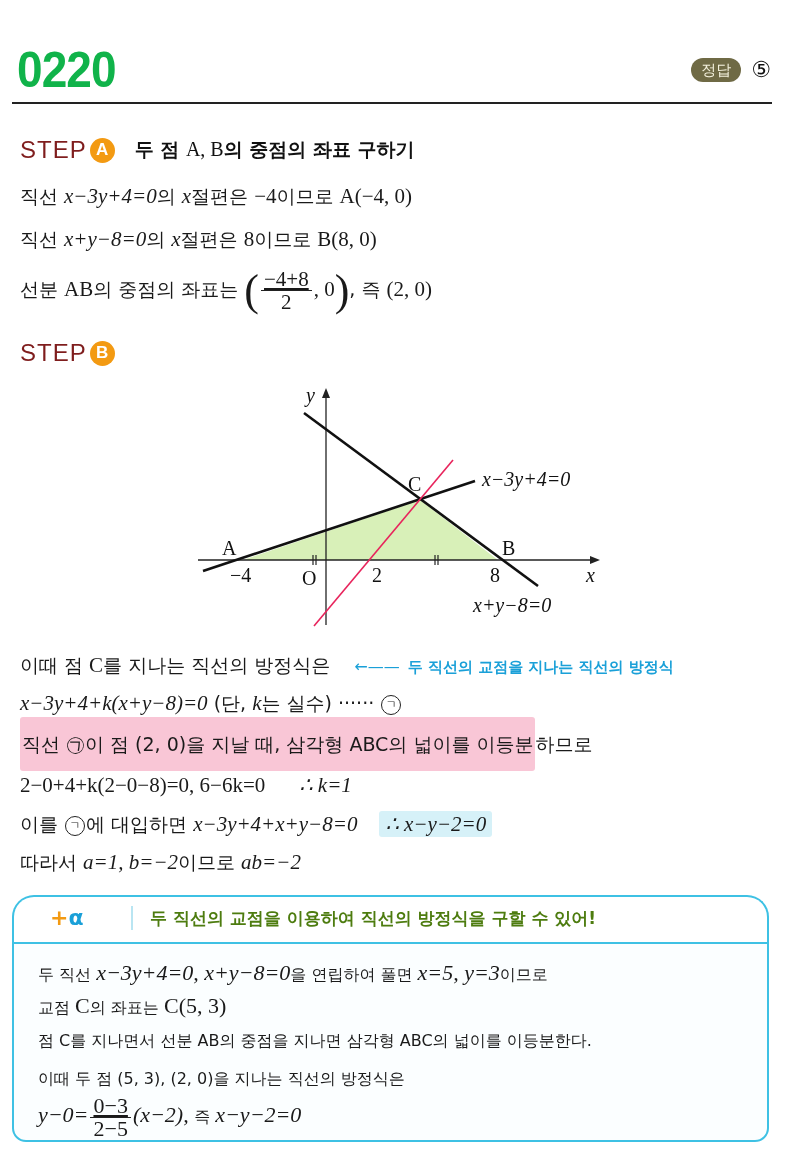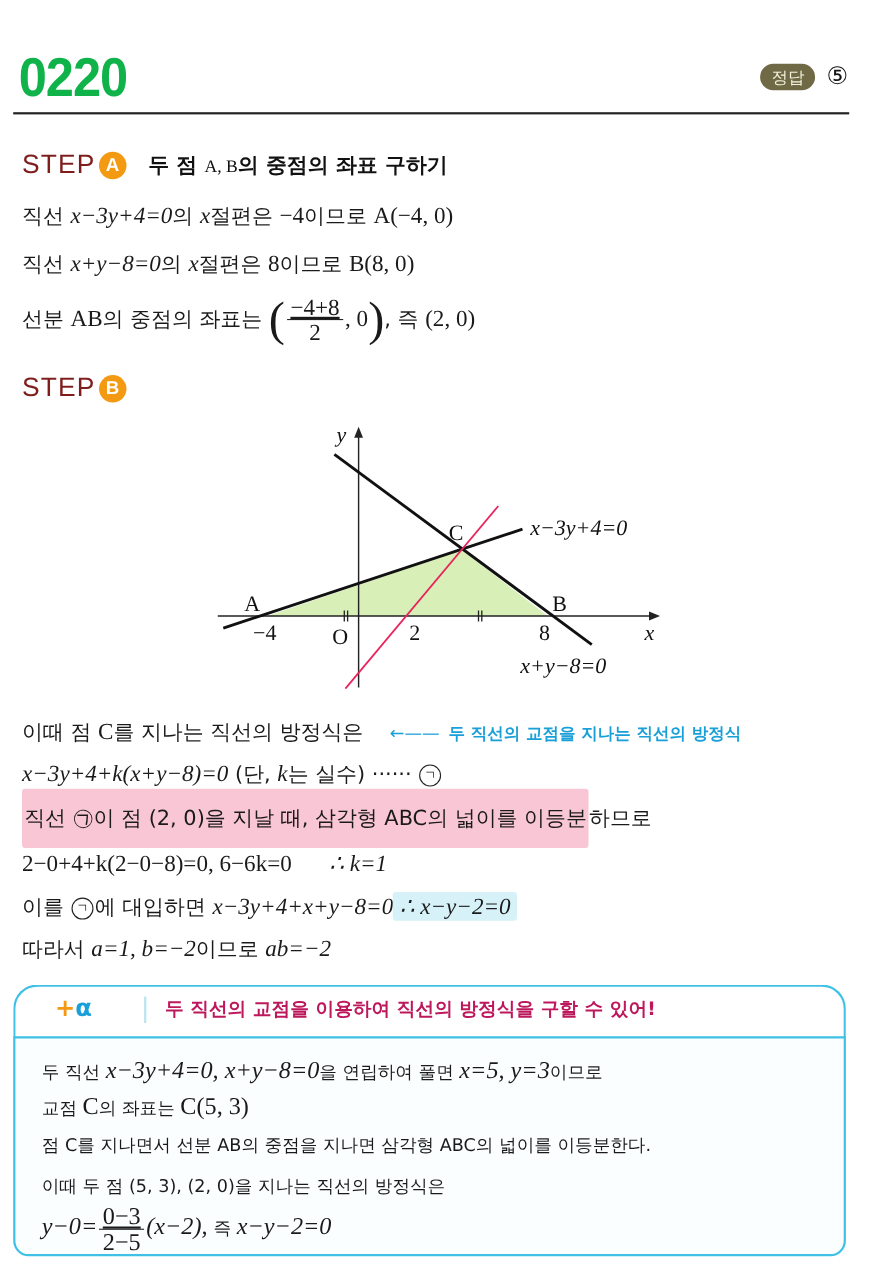--- a/index.html
+++ b/index.html
@@ -32,21 +32,21 @@
     font-family: "Liberation Sans", sans-serif; font-size: 24px; color: #7f1d1d;
     letter-spacing: 1px; line-height: 26px;
   }
   .step-letter {
     display: inline-flex; width: 25px; height: 25px; border-radius: 50%;
     background: #f39a12; color: #fff; font-weight: bold; font-size: 17px;
     align-items: center; justify-content: center; margin-left: 3px;
     font-family: "Liberation Sans", sans-serif;
   }
   .step-title { font-weight: bold; font-size: 19px; margin-left: 20px; color: #111; }
-  .step-title .serif { font-weight: normal; font-size: 16px; }
+  .step-title .serif { font-weight: normal; font-size: 20px; }
 
   .line { position: absolute; left: 20px; font-size: 19px; line-height: 26px; white-space: nowrap; color: #1a1a1a; }
   .math { font-family: "Liberation Serif", "DejaVu Serif", serif; font-size: 21px; }
   .frac { display: inline-flex; flex-direction: column; align-items: center; vertical-align: middle; margin: 0 2px; }
   .frac .num { border-bottom: 1.2px solid #222; padding: 0 3px; line-height: 22px; text-decoration: underline; }
   .frac .den { line-height: 22px; }
   .paren { font-family: "Liberation Serif", serif; font-size: 44px; font-weight: 200; vertical-align: middle; line-height: 44px; }
 
   .note {
     color: #1aa0d8; font-size: 15px; font-weight: bold; margin-left: 18px;
@@ -67,21 +67,21 @@
   
   .tip-head {
     position: absolute; left: 12px; top: 895px; width: 757px; height: 48px;
     border: 2px solid #3ec1e4; border-bottom: none; border-radius: 22px 22px 0 0;
     box-sizing: border-box;
   }
   .tip-logo { position: absolute; left: 50px; top: 905px; font-weight: bold; font-size: 22px; line-height: 26px; }
   .tip-logo .plus { color: #f39a12; }
   .tip-logo .alpha { color: #1aa0d8; }
   .tip-sep { position: absolute; left: 131px; top: 906px; width: 2px; height: 24px; background: #b9e5f2; }
-  .tip-title { position: absolute; left: 150px; top: 906px; color: #be185d; font-weight: bold; font-size: 17px; line-height: 24px; }
+  .tip-title { position: absolute; left: 150px; top: 906px; color: #4d7c0f; font-weight: bold; font-size: 17px; line-height: 24px; }
   .tip-box {
     position: absolute; left: 12px; top: 942px; width: 757px; height: 200px;
     border: 2px solid #3ec1e4; border-radius: 0 0 14px 14px; box-sizing: border-box;
     background: #fbfeff;
   }
   .tip-line { position: absolute; left: 38px; font-size: 16px; line-height: 22px; white-space: nowrap; }
   .tip-line .math { font-size: 22px; }
 </style>
 </head>
 <body>
@@ -160,21 +160,21 @@
 <div class="line" style="top:690px">
   <span class="math it">x−3y+4+k(x+y−8)=0</span><span> (단, </span><span class="math it">k</span><span>는 실수) ······ </span><span class="circ">ㄱ</span>
 </div>
 <div class="line" style="top:731px">
   <span class="hl-pink">직선 ㉠이 점 (2, 0)을 지날 때, 삼각형 ABC의 넓이를 이등분</span><span>하므로</span>
 </div>
 <div class="line" style="top:772px">
   <span class="math">2−0+4+k(2−0−8)=0, 6−6k=0</span><span class="math it" style="margin-left:34px">∴ k=1</span>
 </div>
 <div class="line" style="top:811px">
-  <span>이를 </span><span class="circ">ㄱ</span><span>에 대입하면 </span><span class="math it">x−3y+4+x+y−8=0</span><span class="math it hl-blue" style="">∴ x−y−2=0</span>
+  <span>이를 </span><span class="circ">ㄱ</span><span>에 대입하면 </span><span class="math it">x−3y+4+x+y−8=0</span><span class="math it hl-blue" style="margin-left:22px">∴ x−y−2=0</span>
 </div>
 <div class="line" style="top:849px">
   <span>따라서 </span><span class="math it">a=1, b=−2</span><span>이므로 </span><span class="math it">ab=−2</span>
 </div>
 
 <div class="tip-head"></div>
 <div class="tip-logo"><span class="plus">+</span><span class="alpha">α</span></div>
 <div class="tip-sep"></div>
 <div class="tip-title">두 직선의 교점을 이용하여 직선의 방정식을 구할 수 있어!</div>
 <div class="tip-box"></div>

